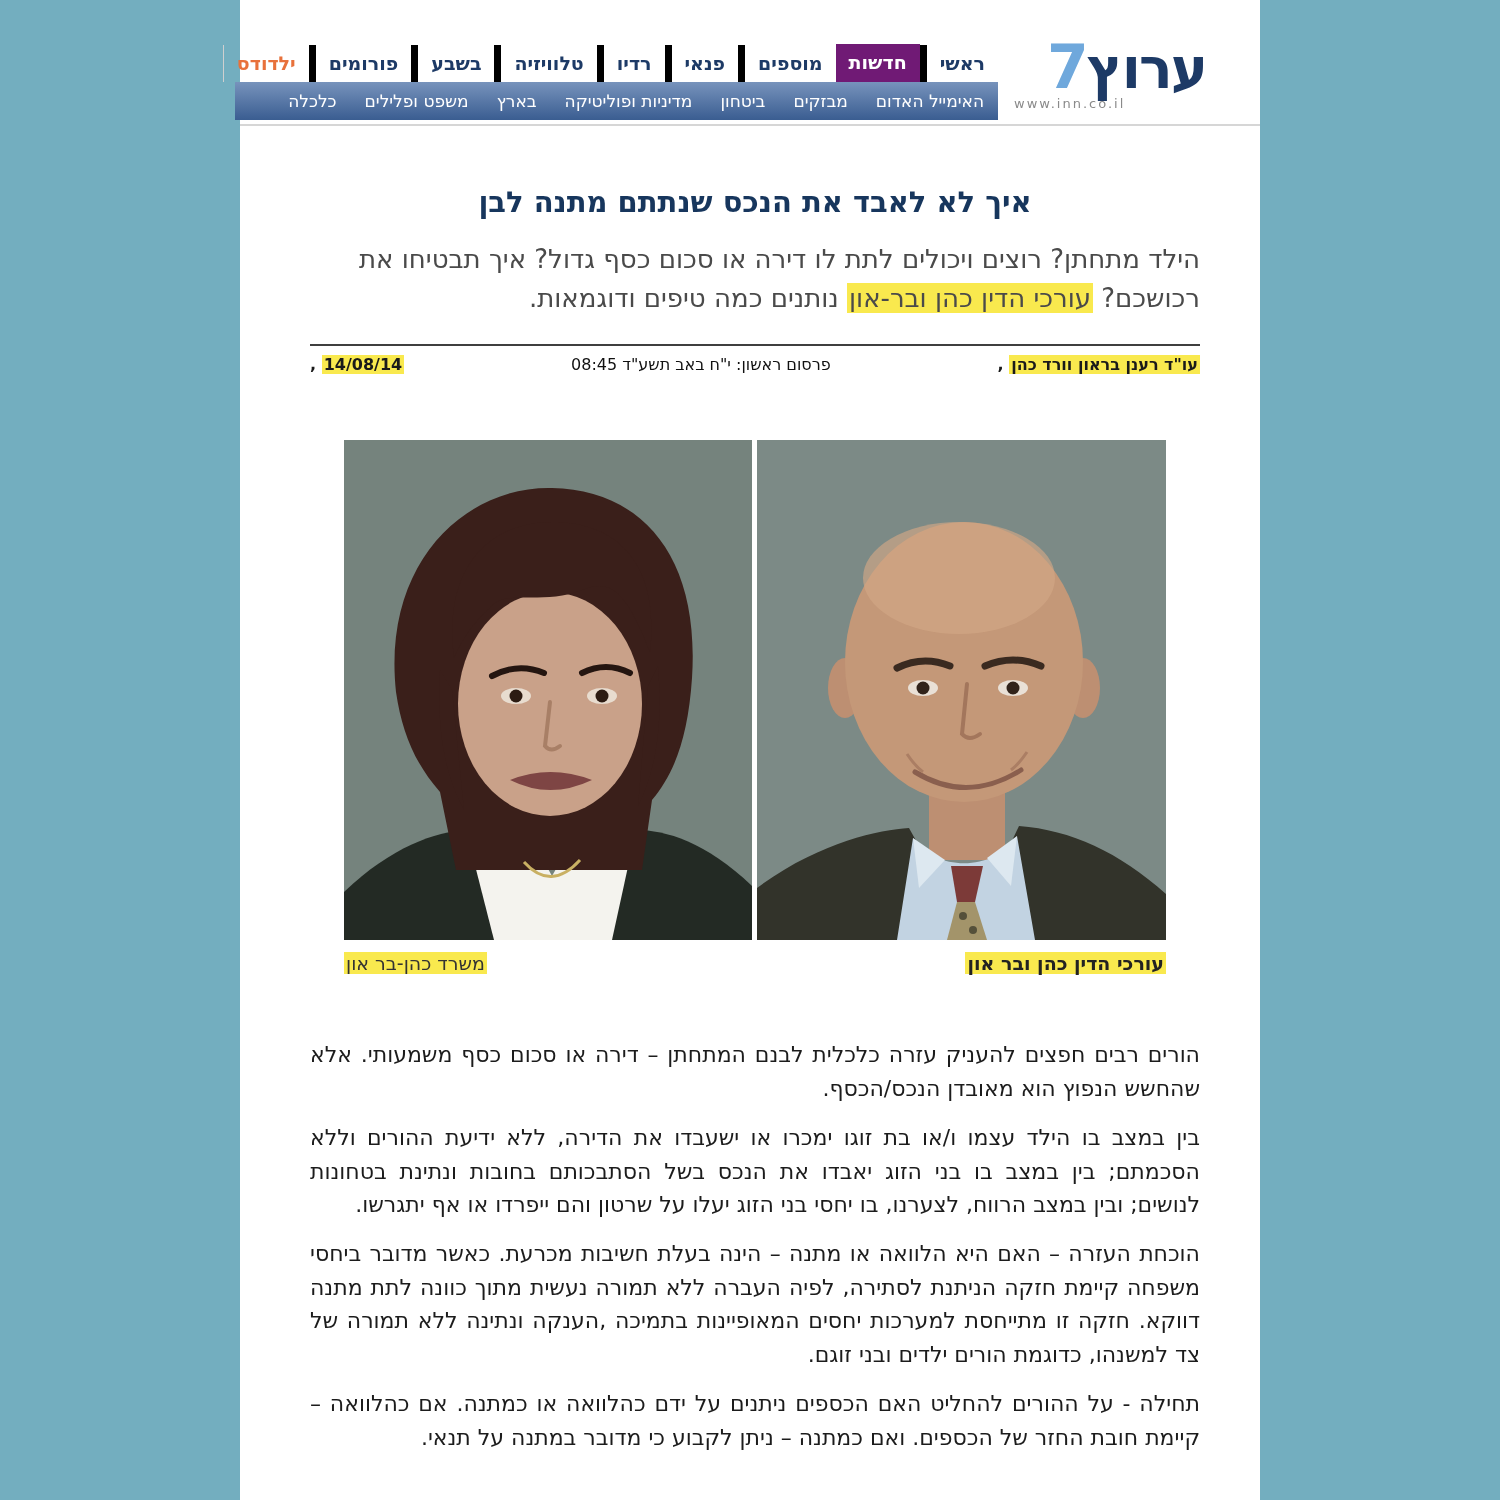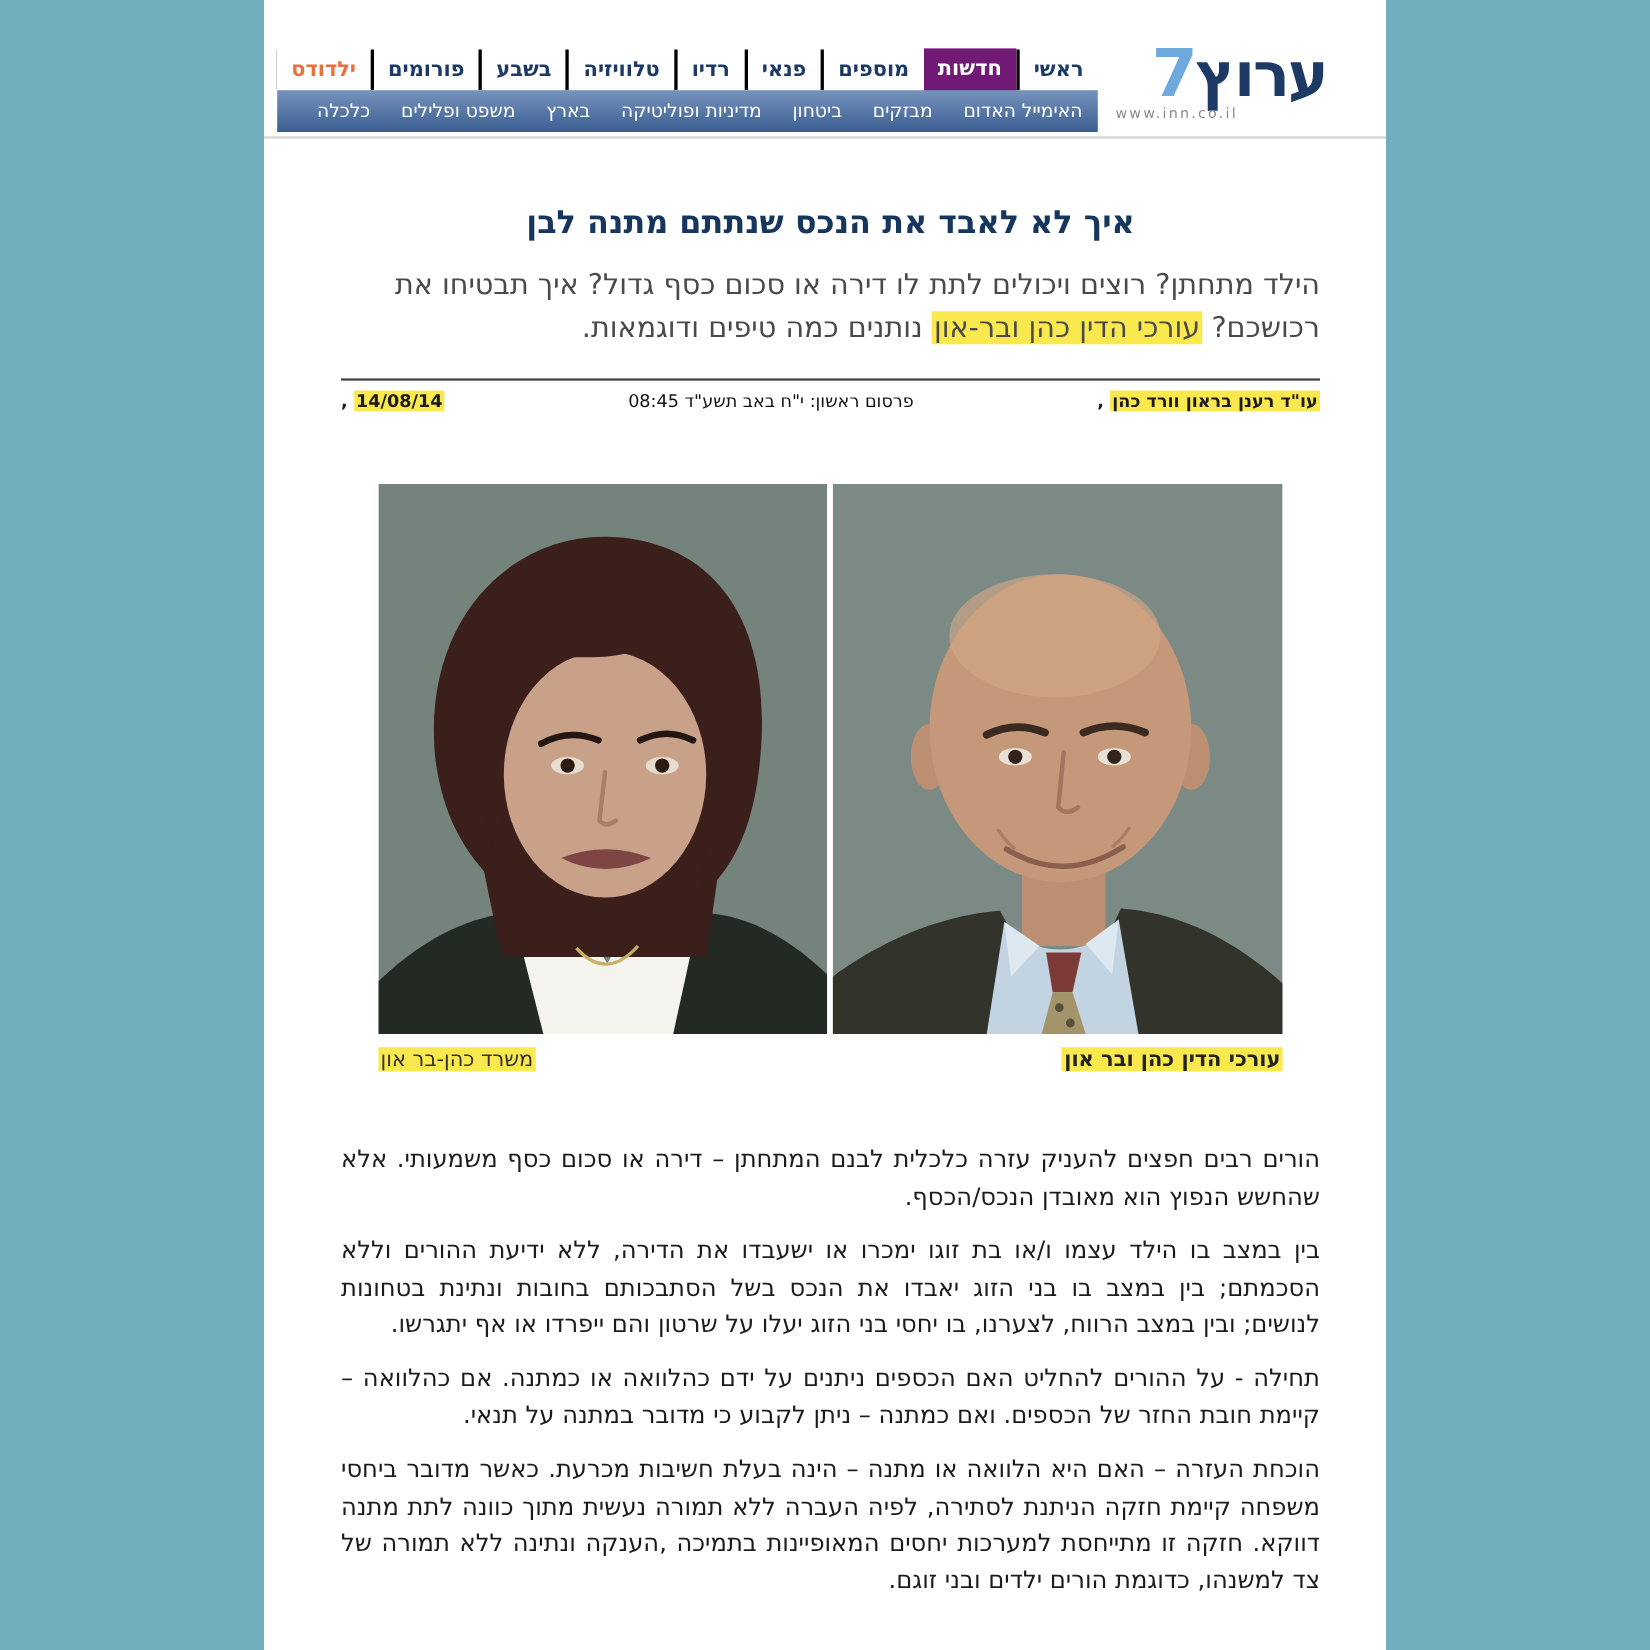--- a/index.html
+++ b/index.html
@@ -21,21 +21,21 @@
     letter-spacing:-2px;text-align:right;padding-right:28px;
   }
   .logo-text .seven{color:#6fa8dc;font-size:60px;}
   .logo-url{font-size:13px;color:#8a8a8a;text-align:left;padding-left:16px;margin-top:2px;letter-spacing:2px;}
   .nav-col{flex:1 1 auto;display:flex;flex-direction:column;}
   .nav1{
     display:flex;direction:rtl;align-items:flex-end;justify-content:flex-start;
     height:40px;font-size:19px;font-weight:bold;color:#1d3a66;
   }
   .nav1-item{
-    padding:7px 13px 8px 13px;border-left:3px solid #000000;cursor:pointer;white-space:nowrap;
+    padding:7px 13px 8px 13px;border-left:7px solid #000000;cursor:pointer;white-space:nowrap;
   }
   .nav1-item.active{
     background:#701a75;color:#ffffff;border-left:none;margin-bottom:-1px;padding-bottom:10px;
   }
   .nav1-item.kids{color:#e8713b;font-weight:bold;border-left:1px solid #cfcfcf;}
   .nav2{
     height:38px;background:linear-gradient(#7793bc,#3a5d91);
     display:flex;direction:rtl;align-items:center;
     color:#ffffff;font-size:17px;margin-left:12px;
   }
@@ -176,18 +176,18 @@
     </div>
 
     <div class="captions">
       <span class="caption-main"><mark>עורכי הדין כהן ובר און</mark></span>
       <span class="caption-credit"><mark>משרד כהן-בר און</mark></span>
     </div>
 
     <div class="body-text">
       <p>הורים רבים חפצים להעניק עזרה כלכלית לבנם המתחתן – דירה או סכום כסף משמעותי. אלא שהחשש הנפוץ הוא מאובדן הנכס/הכסף.</p>
       <p>בין במצב בו הילד עצמו ו/או בת זוגו ימכרו או ישעבדו את הדירה, ללא ידיעת ההורים וללא הסכמתם; בין במצב בו בני הזוג יאבדו את הנכס בשל הסתבכותם בחובות ונתינת בטחונות לנושים; ובין במצב הרווח, לצערנו, בו יחסי בני הזוג יעלו על שרטון והם ייפרדו או אף יתגרשו.</p>
+      <p>הוכחת העזרה – האם היא הלוואה או מתנה – הינה בעלת חשיבות מכרעת. כאשר מדובר ביחסי משפחה קיימת חזקה הניתנת לסתירה, לפיה העברה ללא תמורה נעשית מתוך כוונה לתת מתנה דווקא. חזקה זו מתייחסת למערכות יחסים המאופיינות בתמיכה ,הענקה ונתינה ללא תמורה של צד למשנהו, כדוגמת הורים ילדים ובני זוגם.</p>
       <p>תחילה - על ההורים להחליט האם הכספים ניתנים על ידם כהלוואה או כמתנה. אם כהלוואה – קיימת חובת החזר של הכספים. ואם כמתנה – ניתן לקבוע כי מדובר במתנה על תנאי.</p>
-      <p>הוכחת העזרה – האם היא הלוואה או מתנה – הינה בעלת חשיבות מכרעת. כאשר מדובר ביחסי משפחה קיימת חזקה הניתנת לסתירה, לפיה העברה ללא תמורה נעשית מתוך כוונה לתת מתנה דווקא. חזקה זו מתייחסת למערכות יחסים המאופיינות בתמיכה ,הענקה ונתינה ללא תמורה של צד למשנהו, כדוגמת הורים ילדים ובני זוגם.</p>
     </div>
 
   </div>
 </div>
 
 </body></html>

